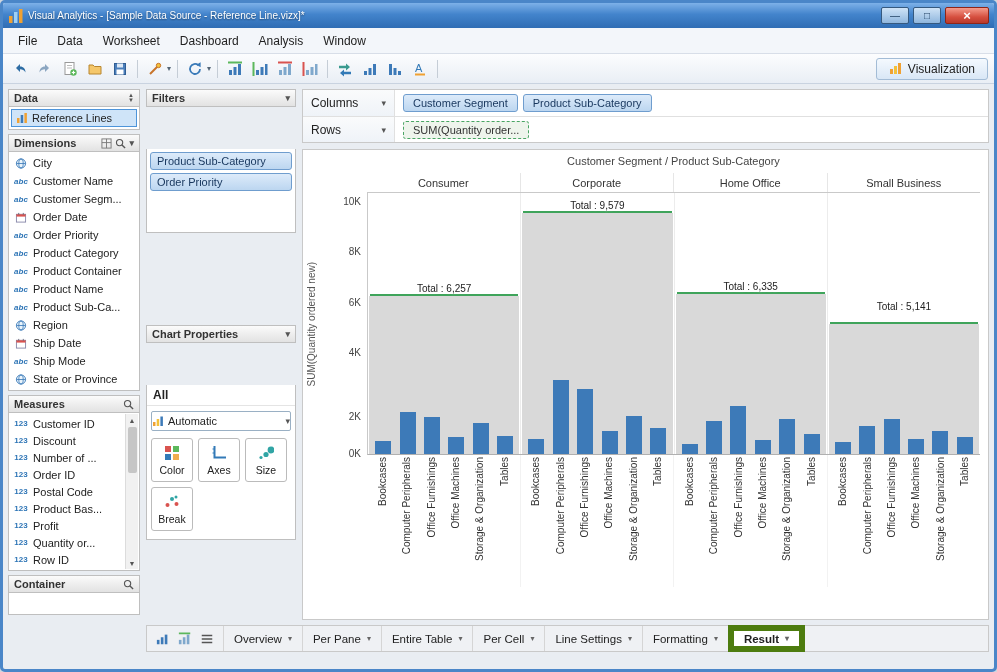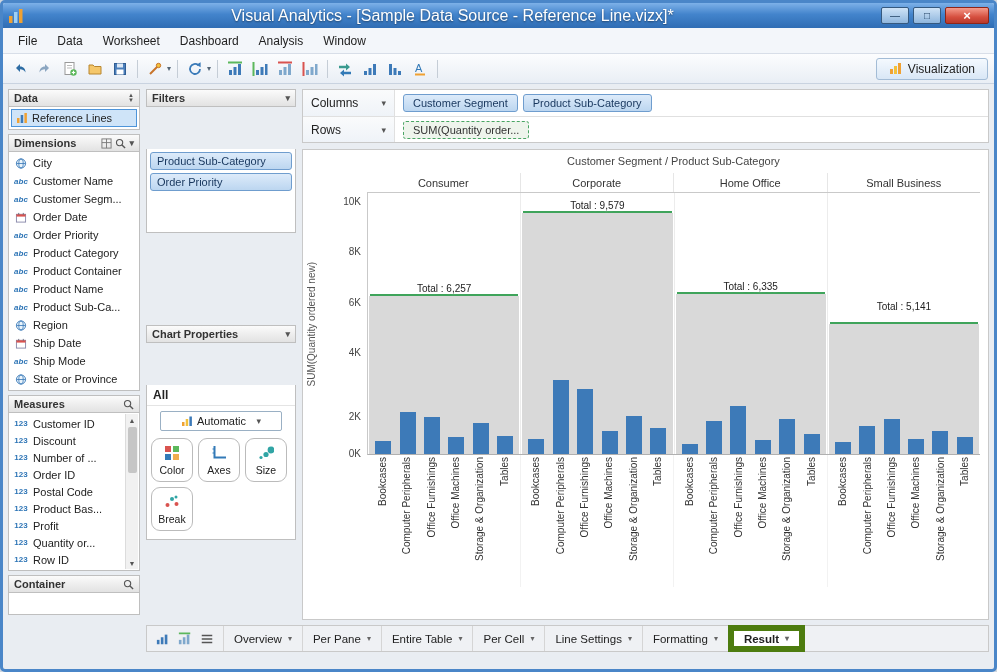--- a/index.html
+++ b/index.html
@@ -5,21 +5,21 @@
   * { box-sizing: border-box; margin: 0; padding: 0; }
   html,body { width:997px; height:672px; }
   body { font-family:"Liberation Sans", sans-serif; font-size:12px; background:#cfd6de; color:#222; }
 
   .window { width:997px; height:672px; border:3px solid #4a86c8; border-radius:5px; overflow:hidden;
             display:flex; flex-direction:column; background:#e9edf2; }
 
   
   .titlebar { height:25px; flex:none; display:flex; align-items:center; gap:4px; padding:0 5px;
               background:linear-gradient(#7db1e8,#4384cc 45%,#2f6db4); }
-  .titlebar .title { flex:1; text-align:center; color:#fff; font-size:16px; text-shadow:0 1px 2px rgba(0,0,0,.45);
+  .titlebar .title { flex:1; text-align:left; color:#fff; font-size:10px; text-shadow:0 1px 2px rgba(0,0,0,.45);
                      white-space:nowrap; overflow:hidden; }
   .winbtn { height:17px; border-radius:2px; border:1px solid #35597f; color:#fff; font-size:10px;
             display:flex; align-items:center; justify-content:center; }
   .winbtn.min,.winbtn.max { width:28px; background:linear-gradient(#cfe3f6,#8fb6dd); color:#1d3d5e; }
   .winbtn.close { width:44px; background:linear-gradient(#f59c8c,#d64f3f 60%,#b93a2b); border-color:#8e2518; font-size:13px; font-weight:bold; }
 
   
   .menubar { height:26px; flex:none; display:flex; align-items:center; padding:0 6px; gap:2px;
              background:#f3f6fa; border-bottom:1px solid #d8dee8; }
   .menu-item { padding:4px 9px; border-radius:2px; }
@@ -62,25 +62,25 @@
   .params-box { border:1px solid #bfbfbf; border-top:none; background:#fff; height:22px; flex:none; }
 
   
   .prop-col { width:150px; flex:none; display:flex; flex-direction:column; font-size:11px;gap:42px; }
   .panel-body { border:1px solid #bfbfbf; border-top:none; background:#fff; }
   .filters-body { height:84px; padding:3px; display:flex; flex-direction:column; gap:3px; }
   .pill-blue { background:linear-gradient(#ddebfa,#bcd6f0); border:1px solid #6f9dce; border-radius:3px;
                padding:2px 6px; color:#17365d; white-space:nowrap; overflow:hidden; }
   .cp-body { padding-bottom:6px; }
   .cp-all { font-weight:bold; font-size:12px; padding:3px 6px; border-bottom:1px solid #e4e4e4; }
-  .auto-select { margin:5px 13px; height:20px; border:1px solid #9ab0c4; border-radius:2px; background:#fff;
-                 display:flex; align-items:center; gap:4px; padding:0 20px; }
+  .auto-select { margin:5px 4px; height:20px; border:1px solid #9ab0c4; border-radius:2px; background:#fff;
+                 display:flex; align-items:center; gap:4px; padding:0 0; }
   .auto-select .spacer { flex:1; }
   .prop-btns { display:flex; flex-wrap:wrap; gap:5px; padding:2px 4px; }
-  .prop-btn { width:42px; height:44px; border:1px solid #bbb; border-radius:9px; background:#fff;
+  .prop-btn { width:42px; height:44px; border:1px solid #bbb; border-radius:3px; background:#fff;
               display:flex; flex-direction:column; align-items:center; justify-content:center; gap:3px; font-size:10.5px; }
 
   
   .main-col { flex:1; display:flex; flex-direction:column; min-width:0; }
   .right-col { flex:1; display:flex; flex-direction:column; min-width:0; }
   .work-row { flex:1; display:flex; gap:6px; min-height:0; }
 
   .shelves { background:#fff; border:1px solid #c9c9c9; flex:none; }
   .shelf-row { height:26px; display:flex; align-items:center; }
   .shelf-row + .shelf-row { border-top:1px solid #e0e0e0; }

